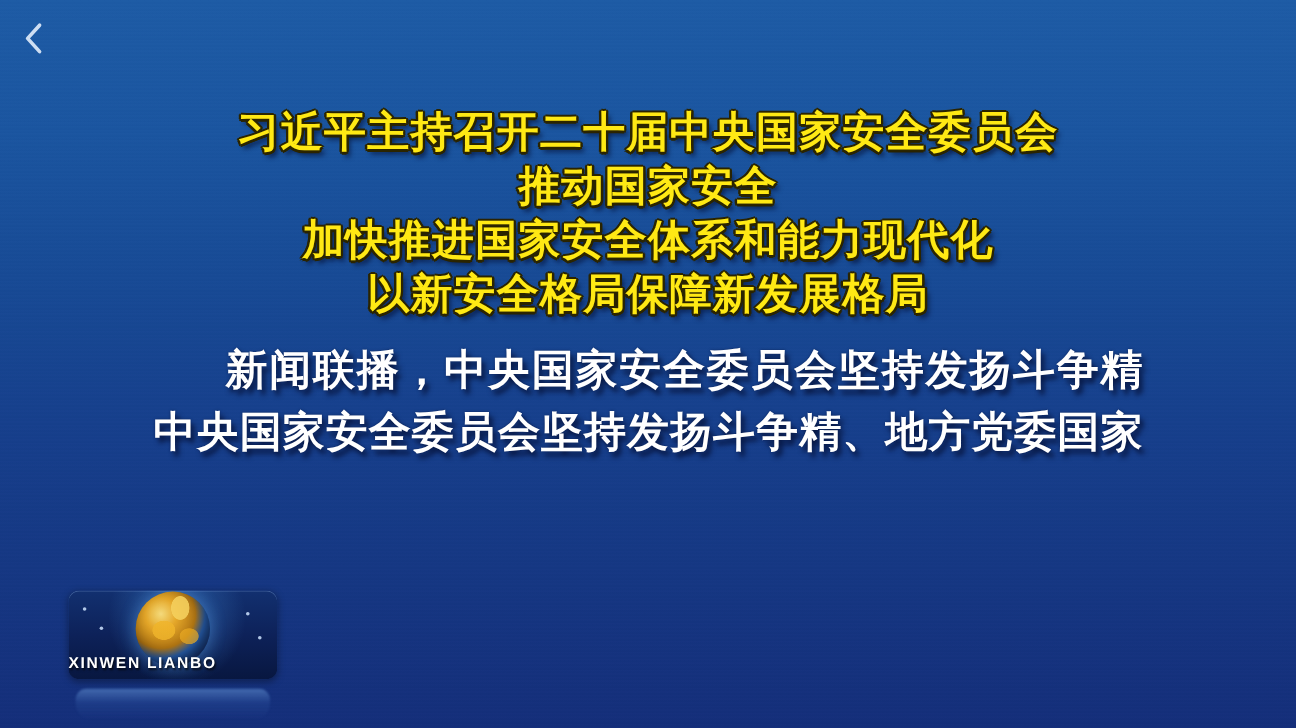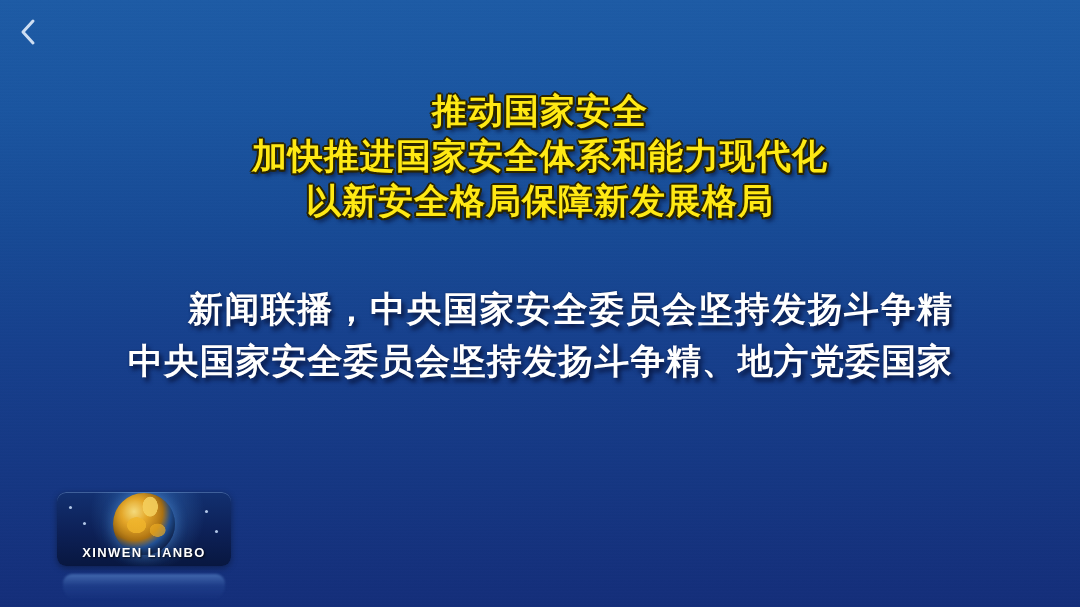--- a/index.html
+++ b/index.html
@@ -219,21 +219,21 @@
     font-size: 25px;
     font-weight: 700;
     letter-spacing: 1px;
     color: #ffd83f;
     text-shadow: 0 0 5px rgba(255,180,20,.85), 1px 2px 2px rgba(0,0,0,.75), -1px -1px 0 #7a4a00;
   }
   .xwlb-en {
     position: absolute;
     left: 0; right: 0;
     bottom: 6px;
-    text-align: center;
+    text-align: left;
     font-size: 13px;
     font-weight: 700;
     letter-spacing: 1.4px;
     color: #ffffff;
     text-shadow: 1px 1px 2px rgba(0,0,0,.8);
   }
   .xwlb-reflection {
     position: absolute;
     left: 63px;
     top: 574px;
@@ -253,20 +253,21 @@
   <div class="back-btn">
     <span>
       <svg width="20" height="28" viewBox="0 0 20 28" aria-hidden="true">
         <path d="M15 3 L5 14 L15 25" fill="none" stroke="#d8e6f7" stroke-width="3" stroke-linecap="round" stroke-linejoin="round" opacity="0.95"></path>
       </svg>
     </span>
   </div>
 
 
   <div class="headline">
+    <div class="headline-line">习近平主持召开二十届中央国家安全委员会</div>
     <div class="headline-line">推动国家安全</div>
     <div class="headline-line">加快推进国家安全体系和能力现代化</div>
     <div class="headline-line">以新安全格局保障新发展格局</div>
   </div>
 
   <div class="body-text">
     <div class="body-line first">新闻联播，中央国家安全委员会坚持发扬斗争精</div>
     <div class="body-line">中央国家安全委员会坚持发扬斗争精、地方党委国家</div>
   </div>
 

